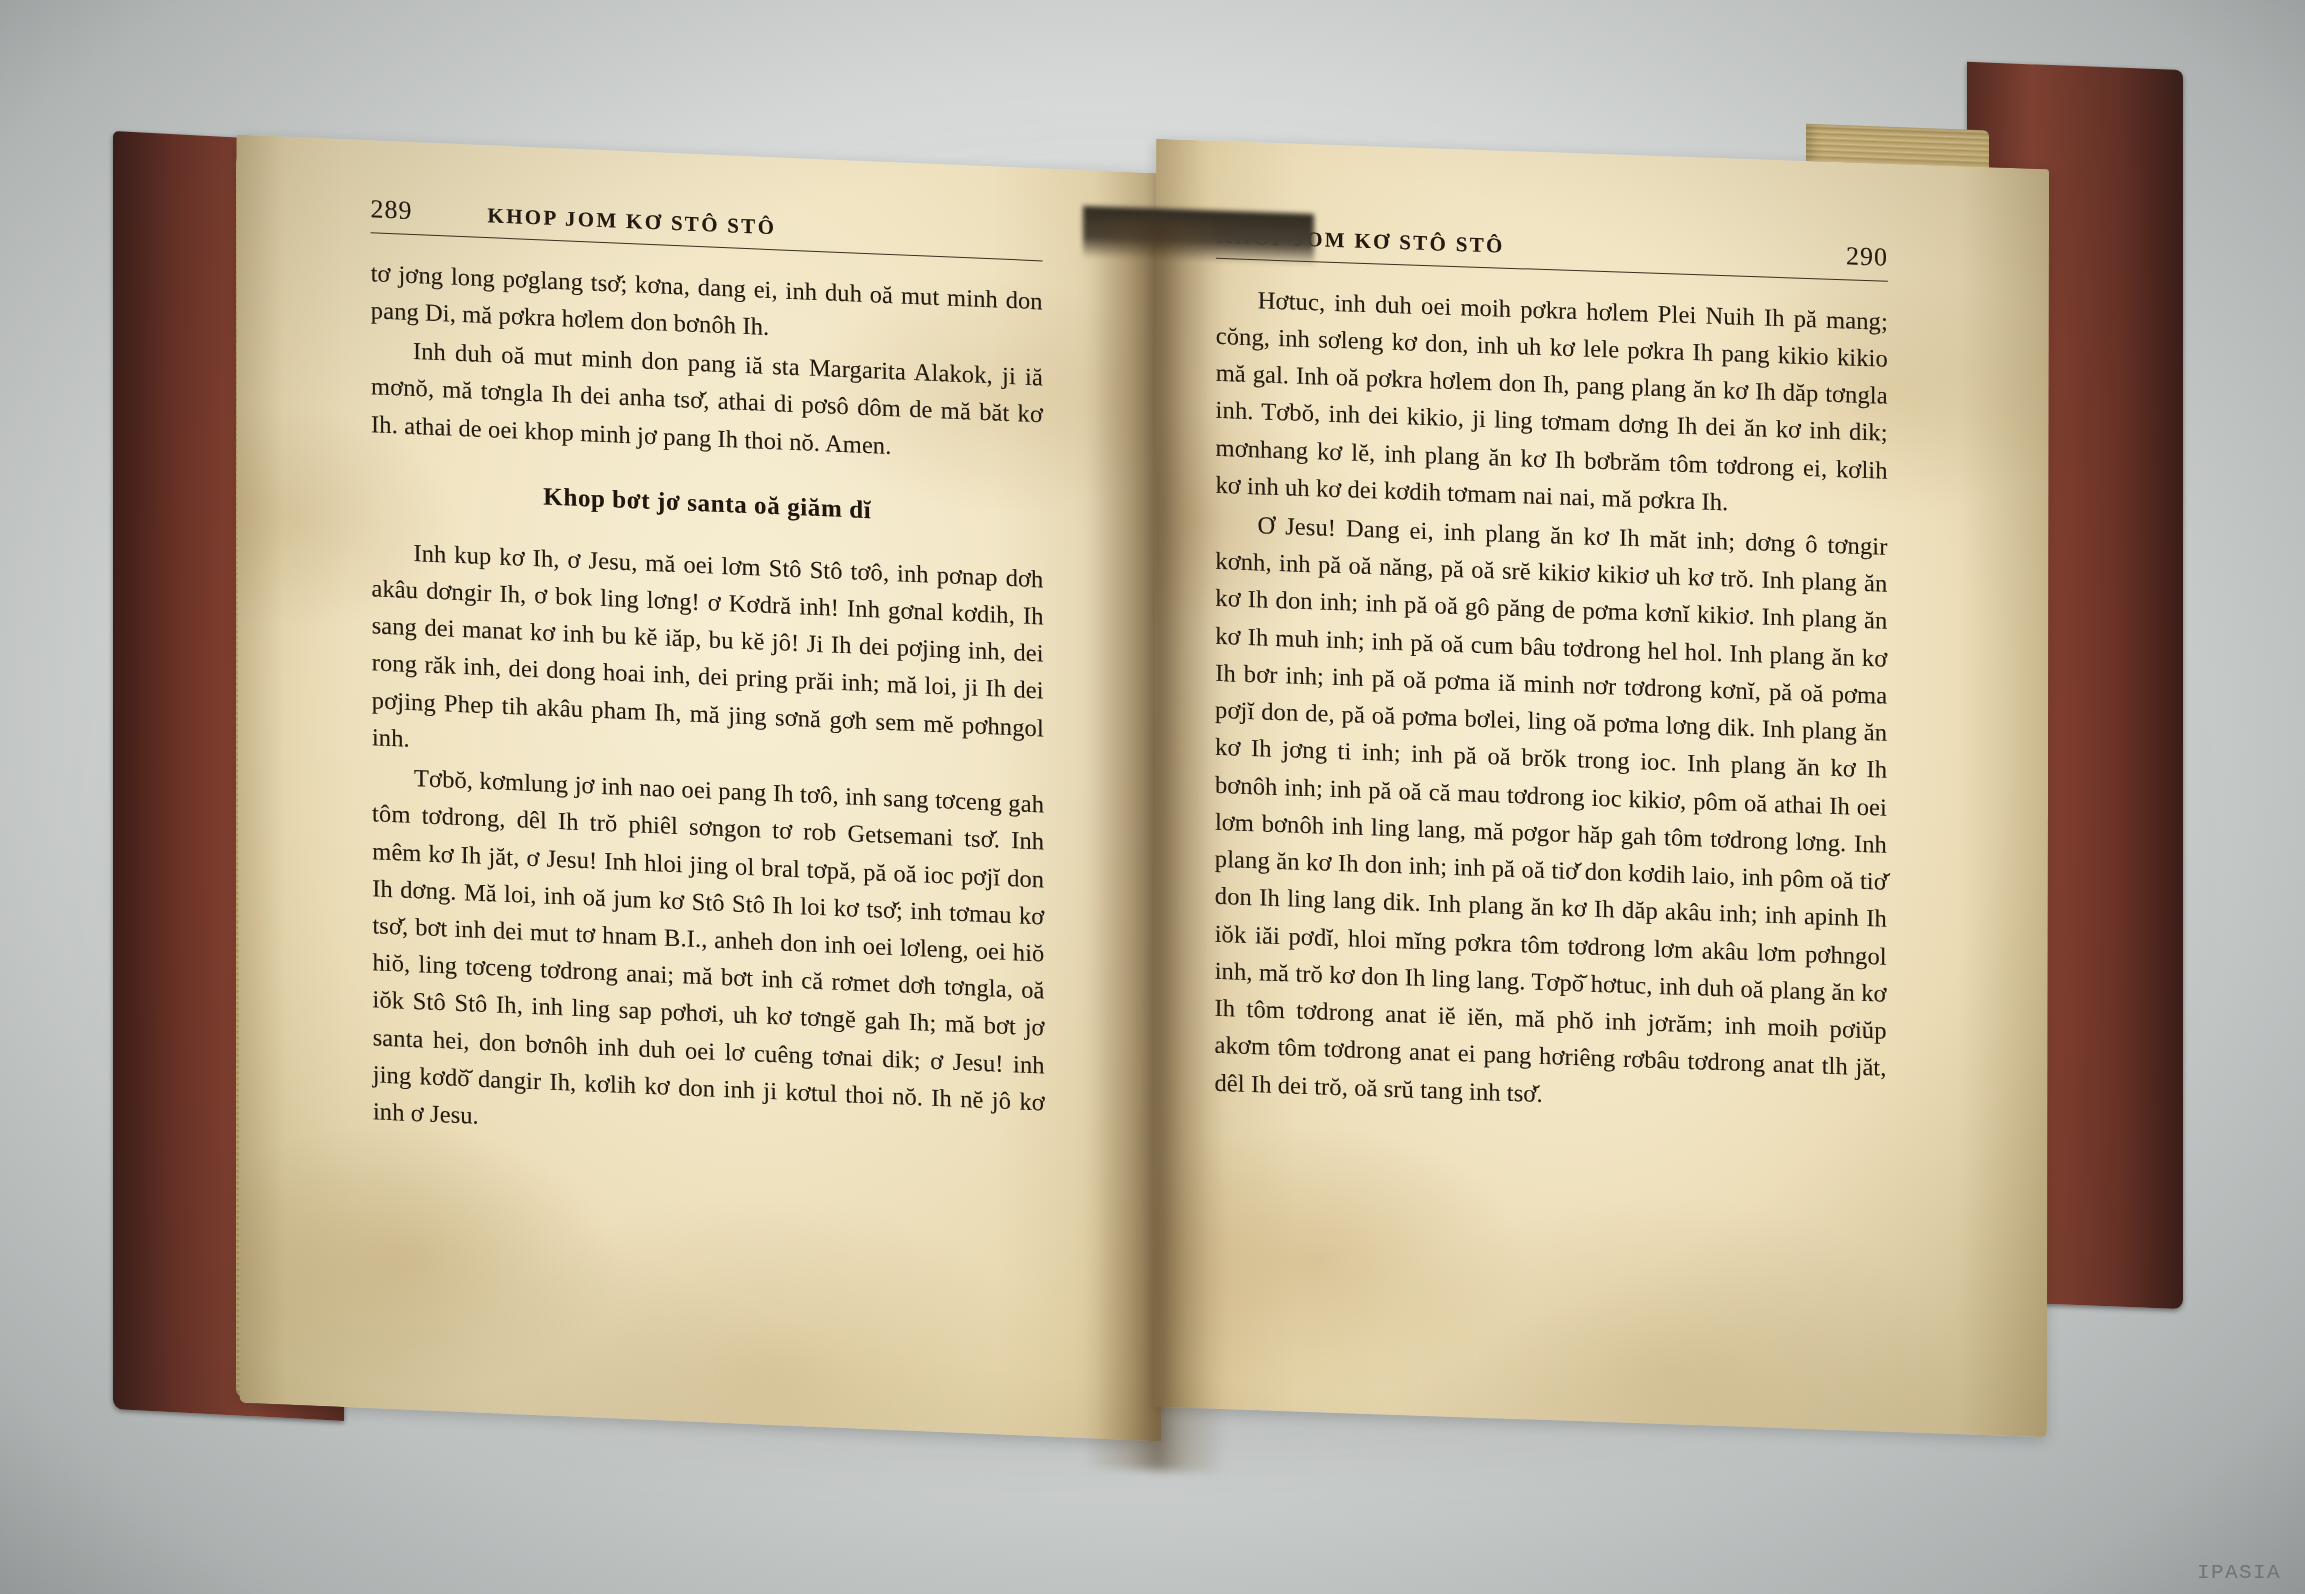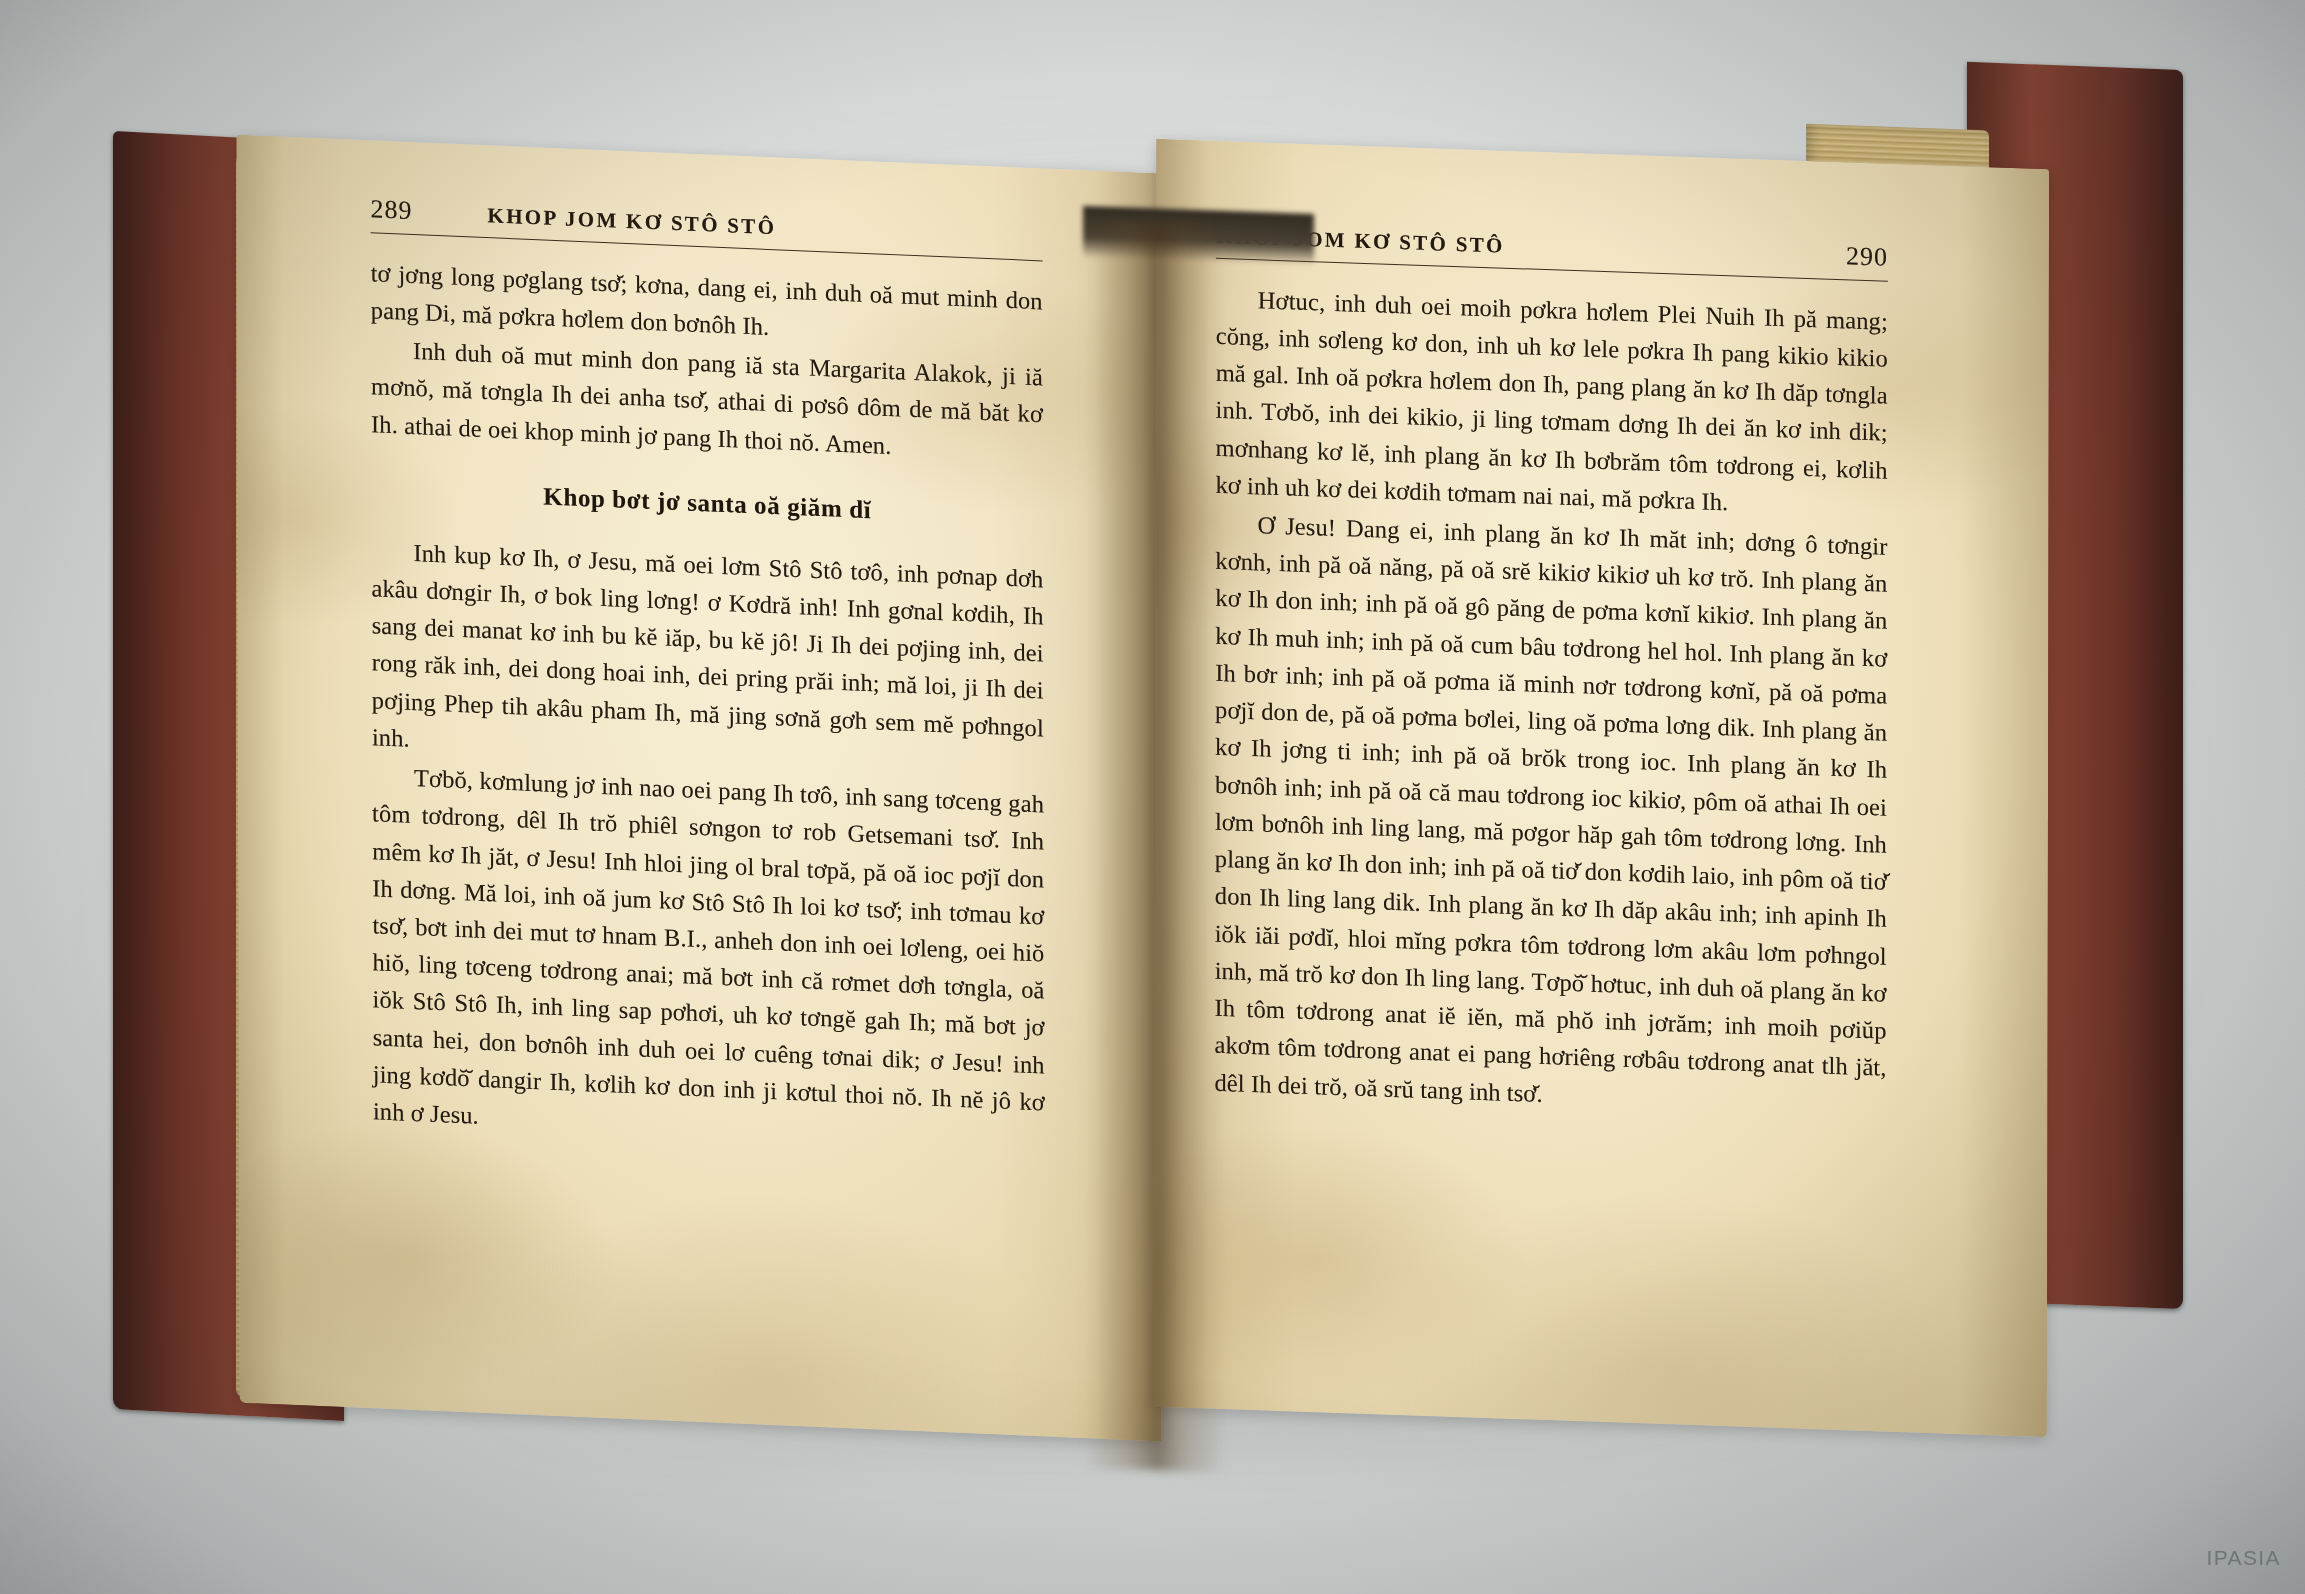--- a/index.html
+++ b/index.html
@@ -247,22 +247,22 @@
     position: absolute;
     inset: 0;
     pointer-events: none;
     background: radial-gradient(ellipse at 50% 48%, rgba(0,0,0,0) 52%, rgba(40,42,42,0.18) 88%, rgba(30,32,32,0.30) 100%);
   }
 
   
   #watermark {
     position: absolute;
     right: 25px;
-    bottom: 25px;
-    font-family: Liberation Sans, sans-serif;
+    bottom: 11px;
+    font-family: Liberation Mono, monospace;
     font-size: 21px;
     letter-spacing: 1.4px;
     color: #6f7475;
   }
 </style>
 </head>
 <body>
 
 <div id="scene">
   <div id="book-shadow"></div>

